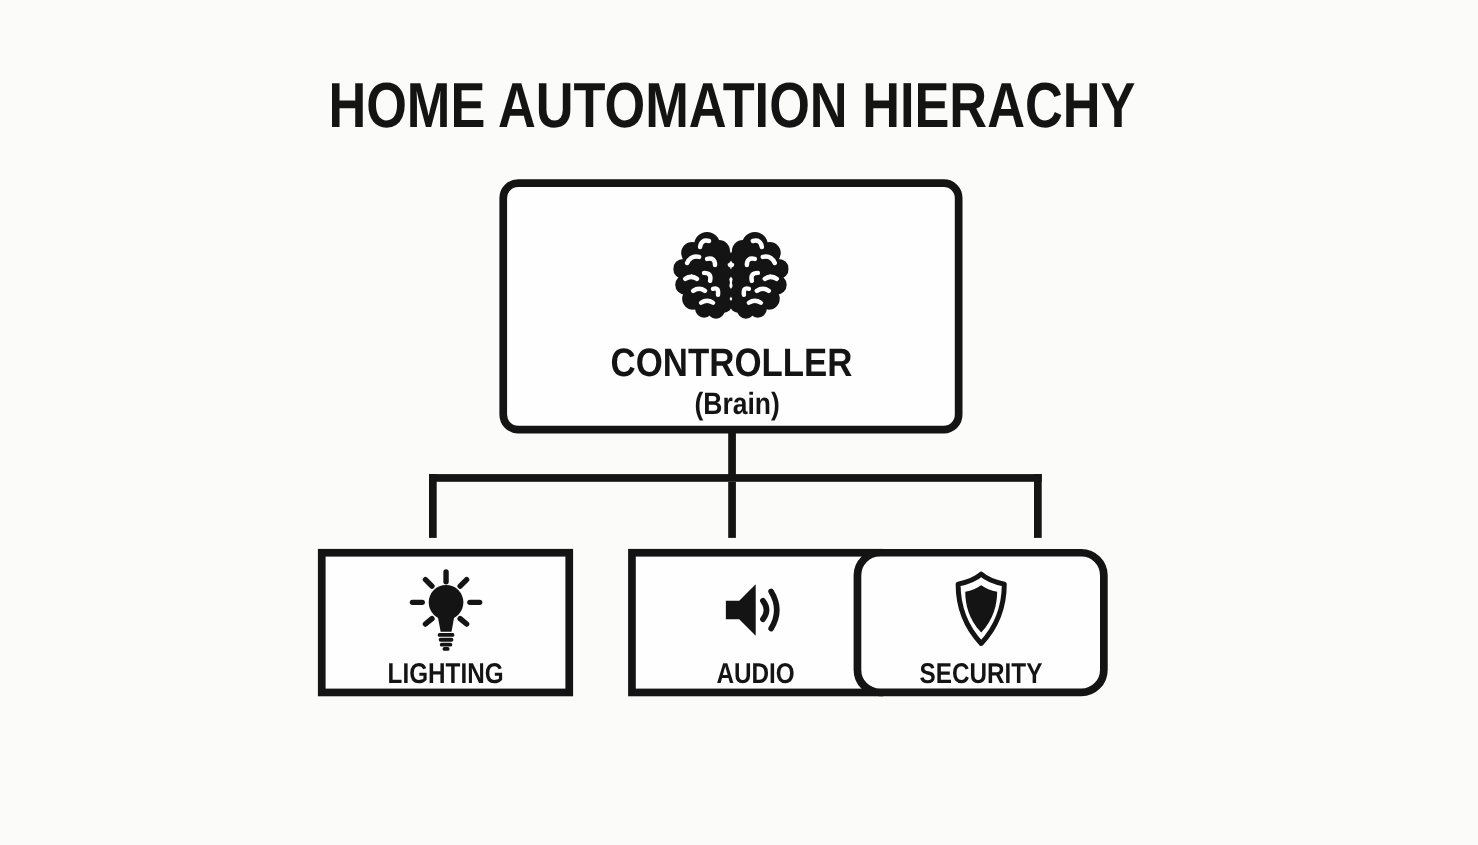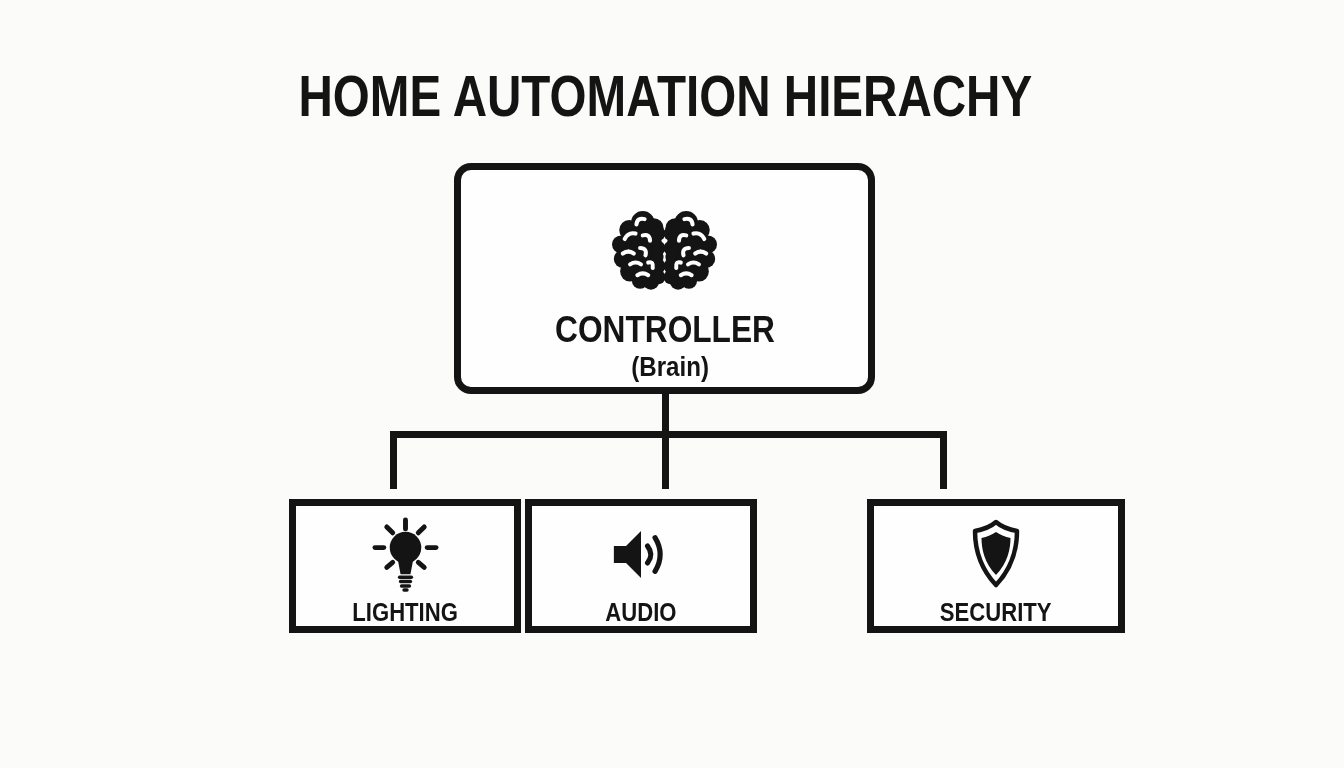--- a/index.html
+++ b/index.html
@@ -27,22 +27,22 @@
 
   
   .node{
     position:absolute;background:var(--box_fill);
     border:7px solid var(--ink);
     display:flex;flex-direction:column;align-items:center;
   }
   .node-controller{left:454px;top:163px;width:421px;height:231px;border-radius:17px;}
   .node-child{width:232px;height:134px;top:499px;}
   .node-lighting{left:289px;}
-  .node-audio{left:525px;}
-  .node-security{left:867px;width:258px;}
+  .node-audio{left:571px;}
+  .node-security{left:776px;width:231px;border-radius:24px;}
 
   .controller-icon-slot{height:118px;margin-top:24px;display:flex;align-items:center;justify-content:center;}
   .controller-label{width:100%;text-align:center;font-size:36px;font-weight:700;line-height:1.0;white-space:nowrap;}
   .controller-label .condense{transform:scaleX(0.88);}
   .controller-sublabel{width:100%;text-align:center;font-size:28px;font-weight:700;line-height:1.15;white-space:nowrap;margin-top:3px;padding-left:12px;}
   .controller-sublabel .condense{transform:scaleX(0.86);}
 
   .child-icon-slot{height:84px;margin-top:6px;display:flex;align-items:center;justify-content:center;flex:0 0 auto;}
   .child-label{width:100%;text-align:center;font-size:26px;font-weight:700;line-height:1.1;white-space:nowrap;margin-top:2px;}
   .child-label .condense{transform:scaleX(0.85);}

